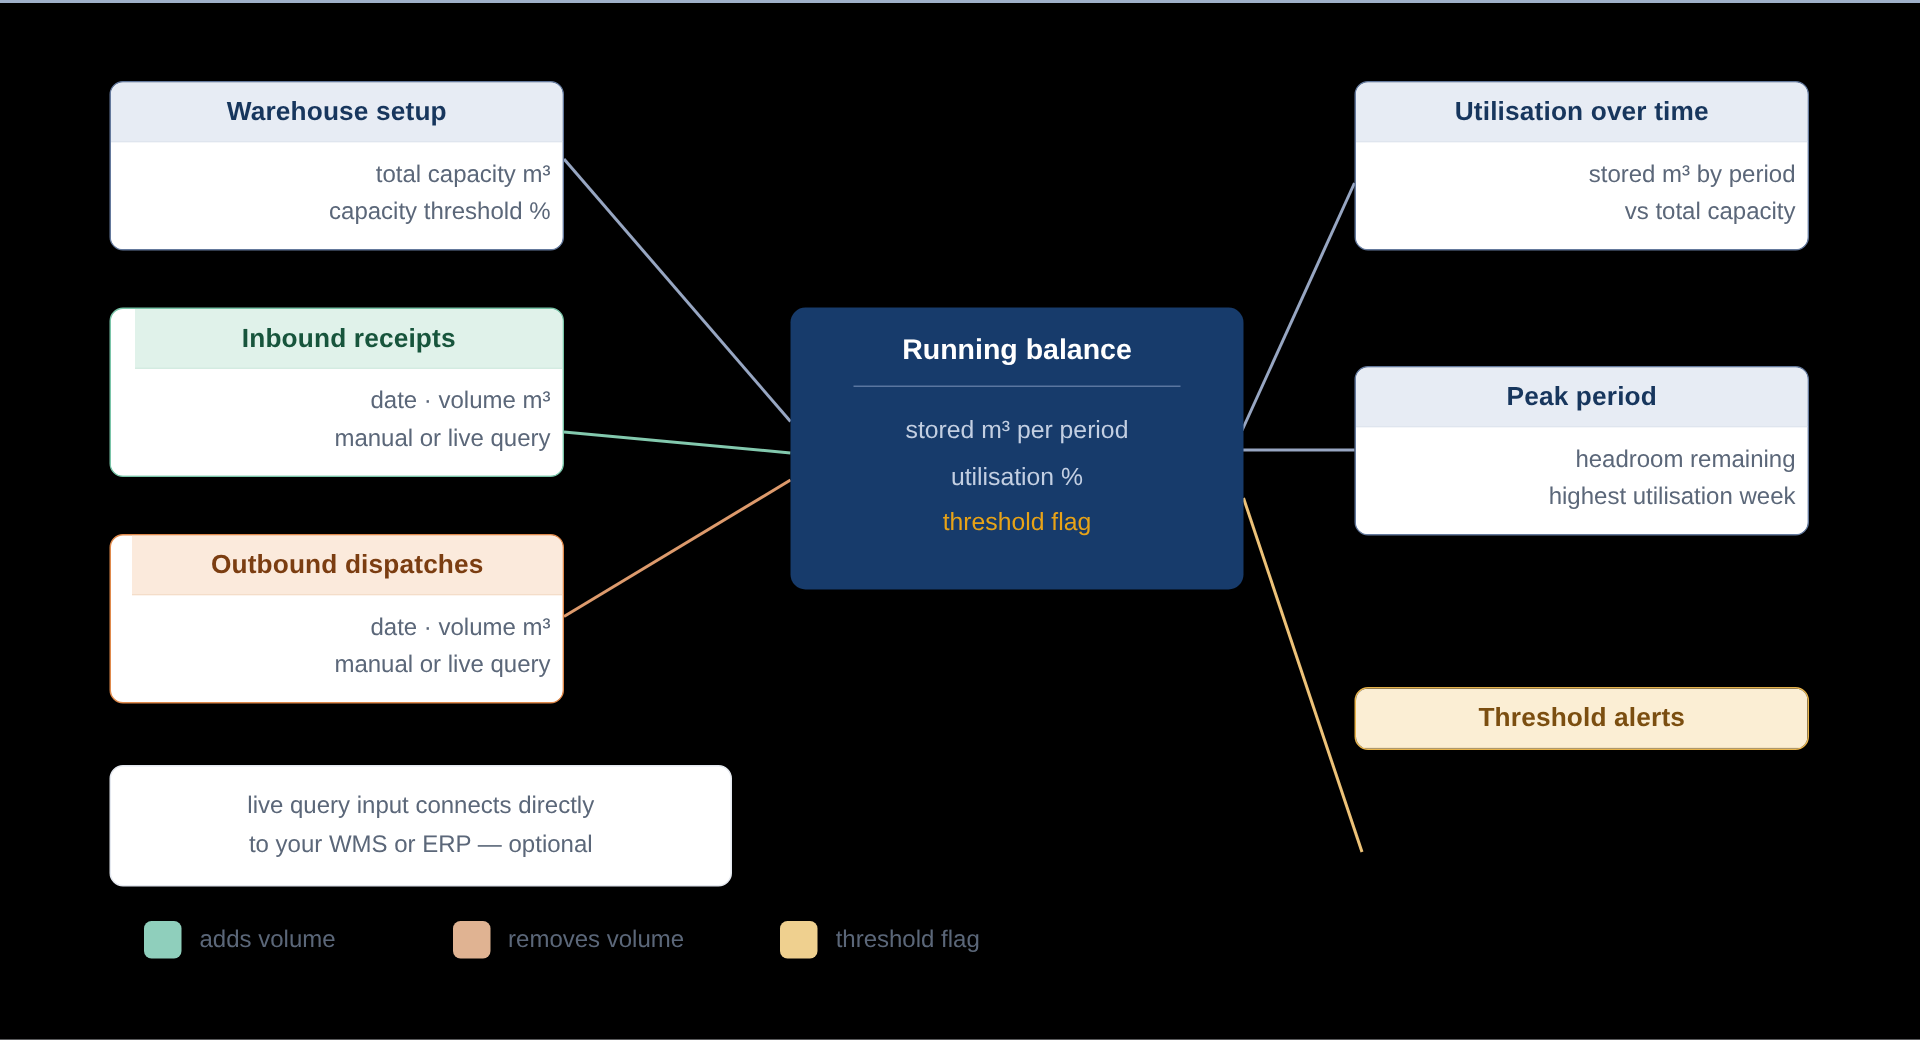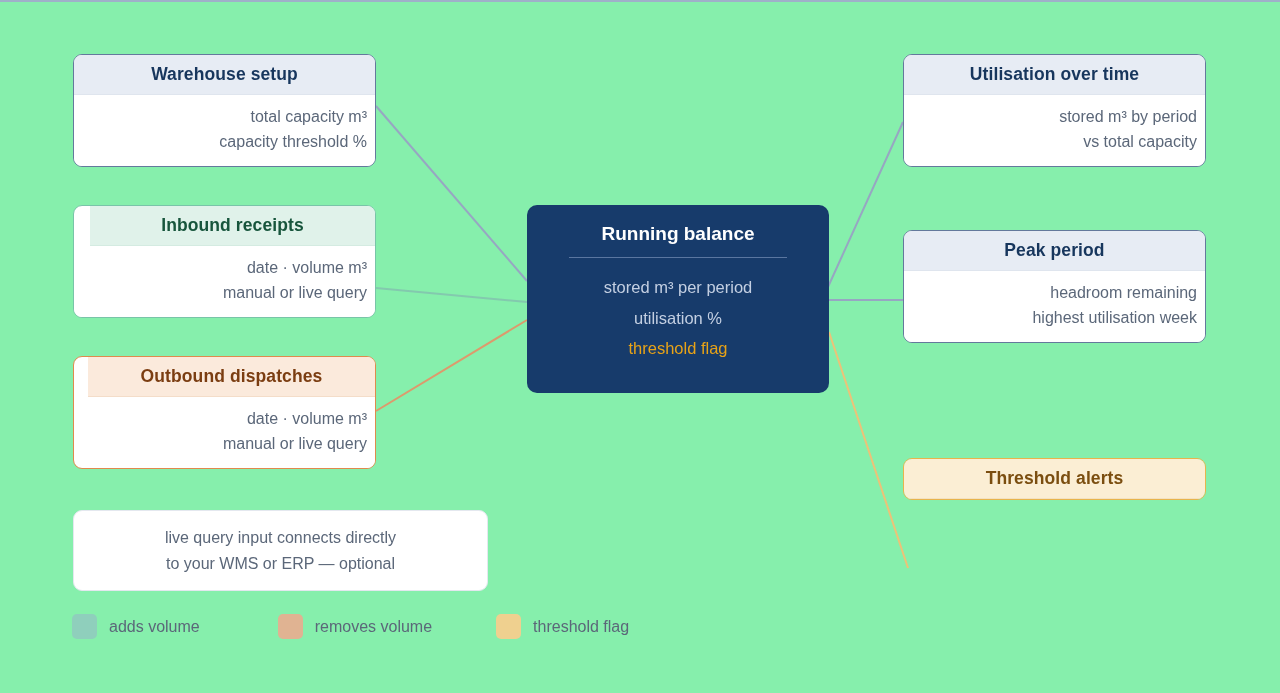--- a/index.html
+++ b/index.html
@@ -12,21 +12,21 @@
     width: 1280px;
     height: 693px;
     background: #f2f4f7;
     font-family: "Liberation Sans", sans-serif;
     overflow: hidden;
   }
   #canvas {
     position: relative;
     width: 1280px;
     height: 693px;
-    background: #86efac;
+    background: #000000;
     border-top: 2px solid #9fb0c9;
   }
   #edges {
     position: absolute;
     left: 0; top: 0;
     width: 1280px;
     height: 693px;
     pointer-events: none;
   }
 
@@ -190,39 +190,39 @@
   </div>
 
   <div class="card" id="card-utilisation-over-time" style="left:903px; top:52px; width:303px;">
     <div class="card-head">Utilisation over time</div>
     <div class="card-body">
       <div>stored m³ by period</div>
       <div>vs total capacity</div>
     </div>
   </div>
 
-  <div class="card" id="card-peak-period" style="left:903px; top:228px; width:303px;">
+  <div class="card" id="card-peak-period" style="left:903px; top:242px; width:303px;">
     <div class="card-head">Peak period</div>
     <div class="card-body">
       <div>headroom remaining</div>
       <div>highest utilisation week</div>
     </div>
   </div>
 
   <div class="card amber" id="card-threshold-alerts" style="left:903px; top:456px; width:303px;">
     <div class="card-head">Threshold alerts</div>
   </div>
 
   <div id="note-box" style="left:73px; top:508px; width:415px;">
     <div>live query input connects directly</div>
     <div>to your WMS or ERP — optional</div>
   </div>
 
   <div id="legend">
-    <div class="legend-item" style="margin-right:78px;">
+    <div class="legend-item" style="margin-right:78px;margin-left:24px;">
       <span class="legend-swatch" style="background:#8fcfbc;"></span>
       <span class="legend-label">adds volume</span>
     </div>
     <div class="legend-item" style="margin-right:64px;">
       <span class="legend-swatch" style="background:#e0b392;"></span>
       <span class="legend-label">removes volume</span>
     </div>
     <div class="legend-item">
       <span class="legend-swatch" style="background:#efd08f;"></span>
       <span class="legend-label">threshold flag</span>

